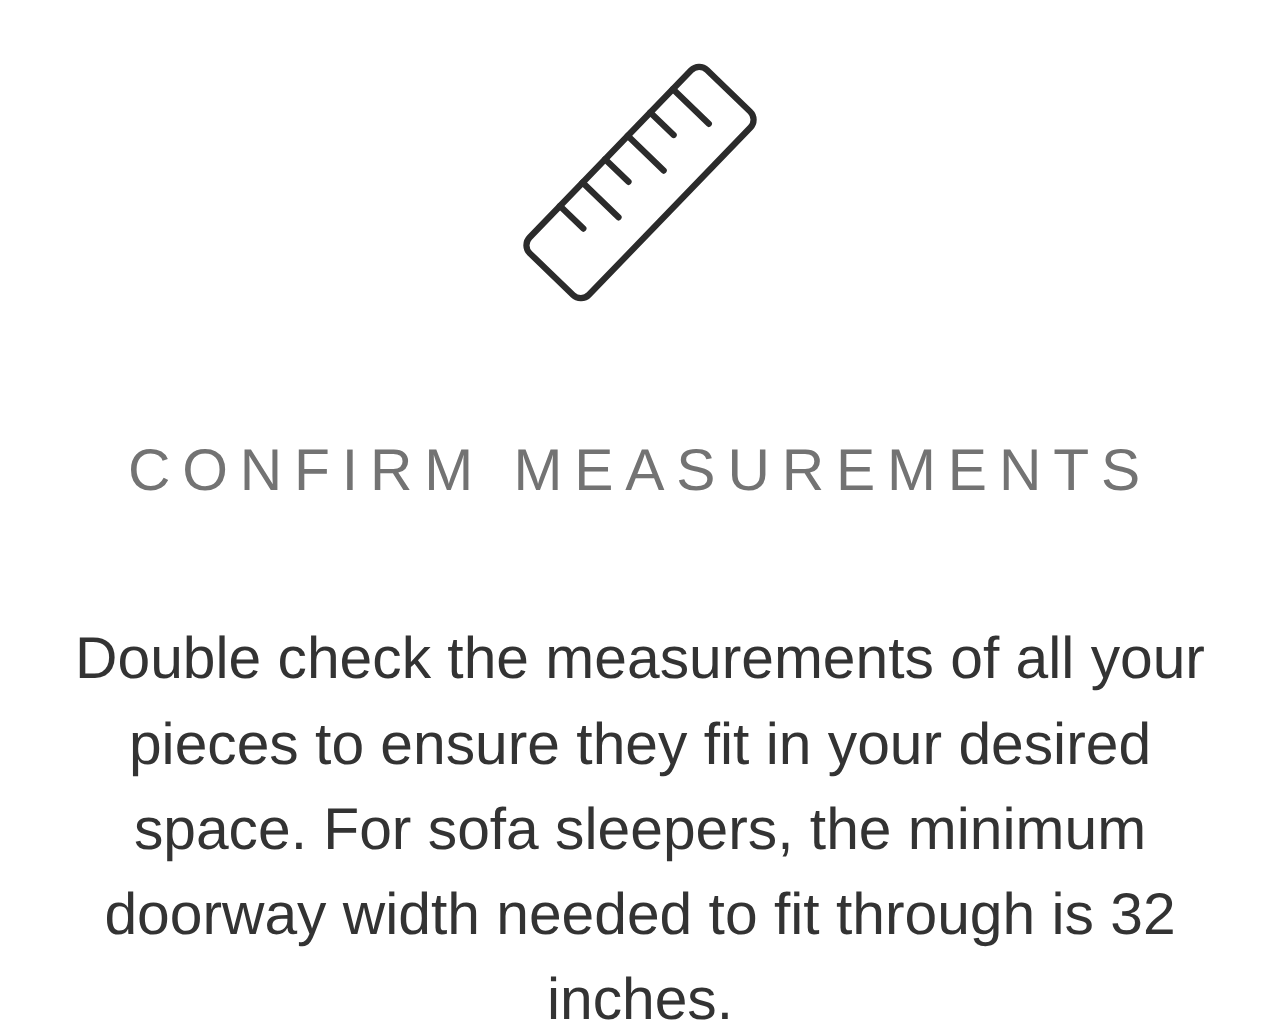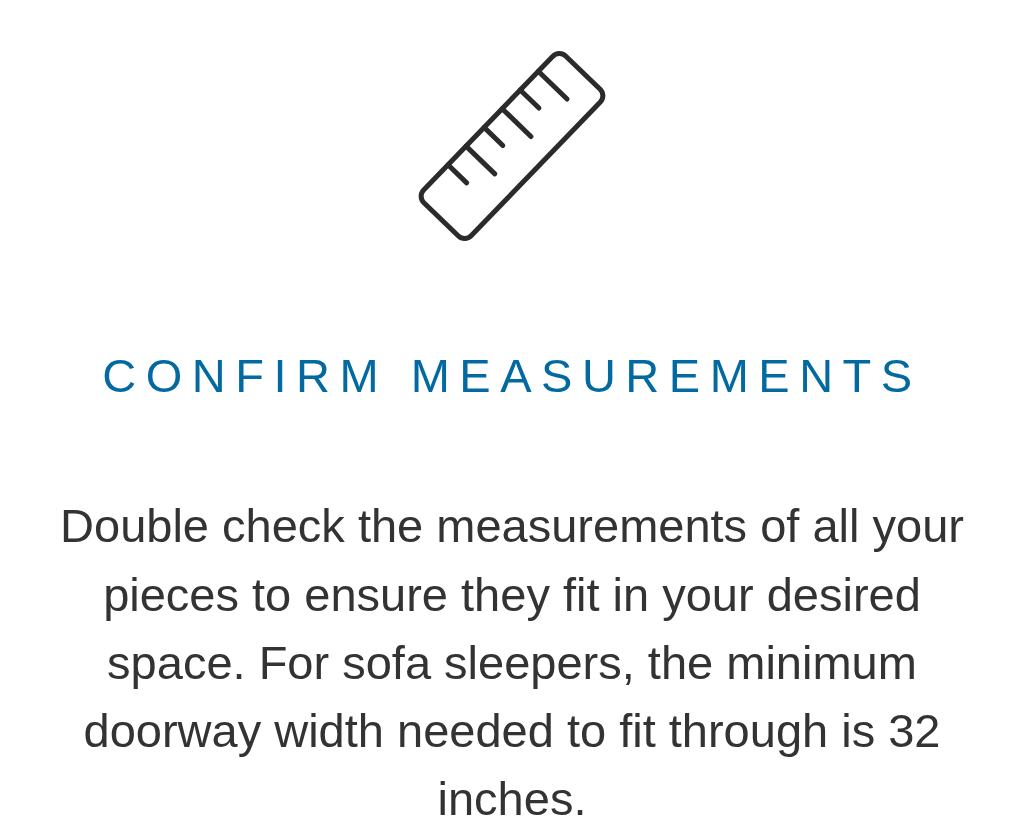--- a/index.html
+++ b/index.html
@@ -35,21 +35,21 @@
   .icon-wrap svg {
     display: block;
   }
   .heading {
     margin-top: 96px;
     font-size: 47px;
     line-height: 1;
     font-weight: 400;
     letter-spacing: 9.5px;
     text-align: left;
-    color: #0369a1;
+    color: #737373;
     white-space: nowrap;
   }
   .body-text {
     margin-top: 62px;
     width: 910px;
     text-align: center;
     font-size: 47px;
     line-height: 1.45;
     font-weight: 400;
     color: #333333;

